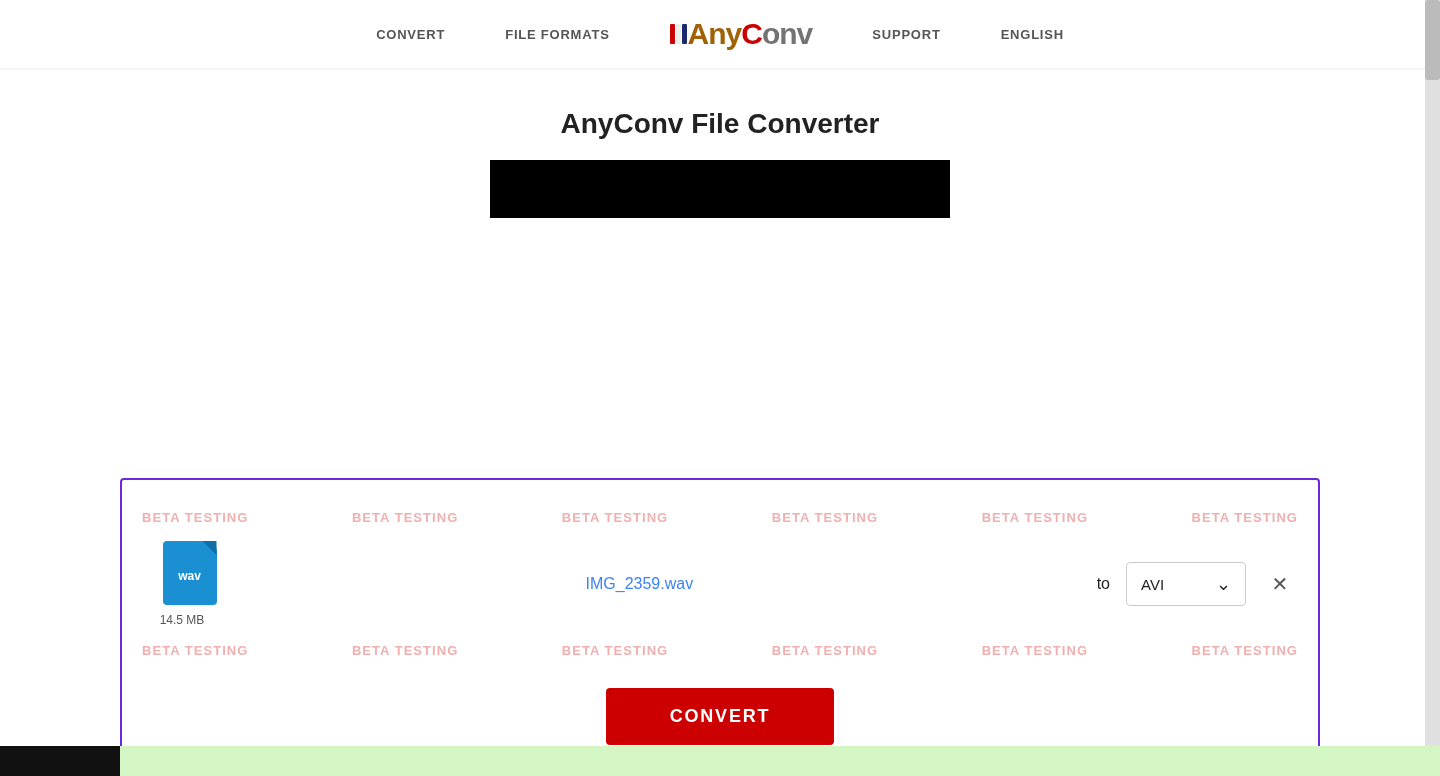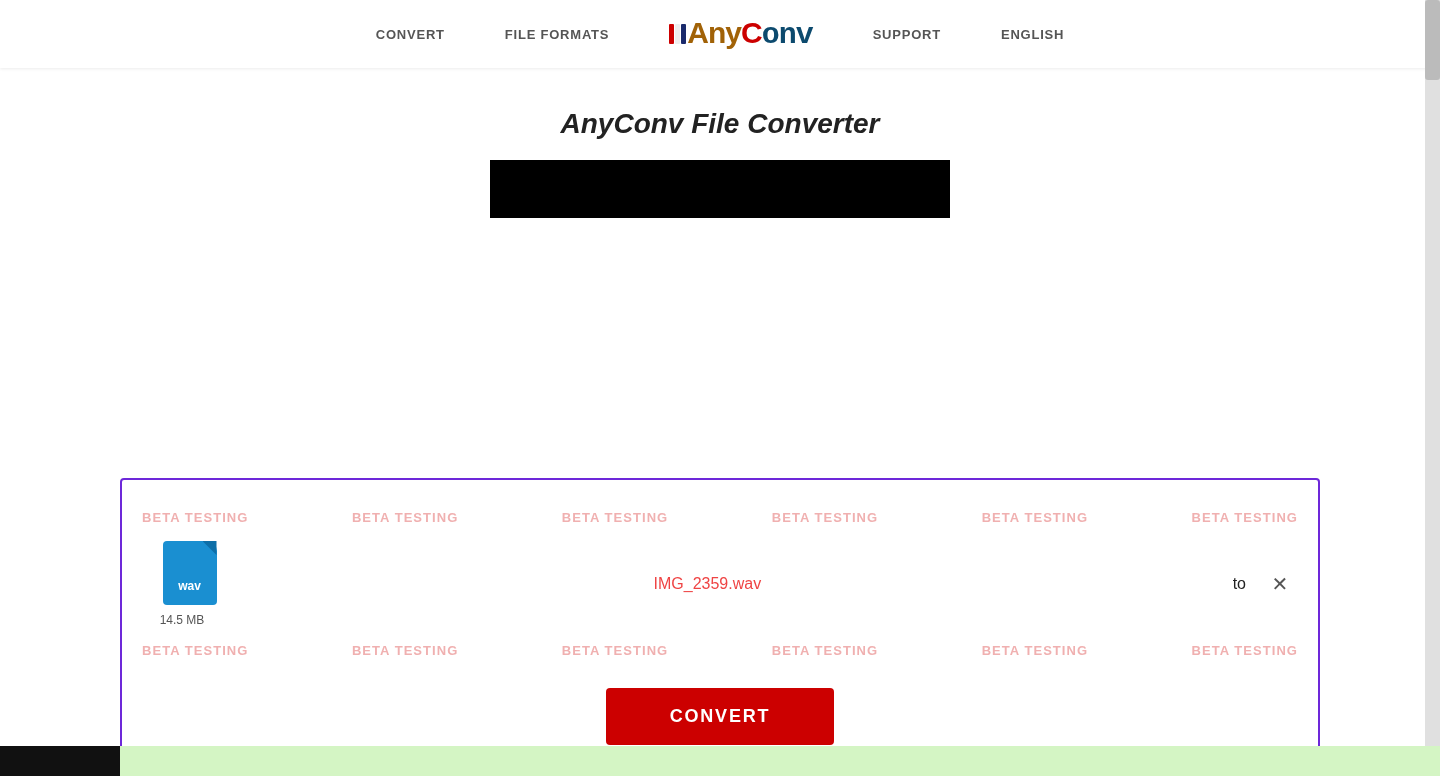--- a/index.html
+++ b/index.html
@@ -68,21 +68,20 @@
       background: #fff;
       padding: 40px 0 0 0;
     }
 
     .page-title {
       text-align: center;
       font-size: 28px;
       font-weight: 700;
       color: #222;
       margin-bottom: 20px;
-      font-style: italic;
     }
 
     
     .ad-banner {
       width: 460px;
       height: 58px;
       background: #000;
       margin: 0 auto 0 auto;
       display: block;
     }
@@ -143,21 +142,21 @@
 
     .file-icon {
       width: 54px;
       height: 64px;
       background: #1a8fd1;
       border-radius: 4px 10px 4px 4px;
       position: relative;
       display: flex;
       align-items: flex-end;
       justify-content: center;
-      padding-bottom: 12px;
+      padding-bottom: 22px;
       margin-left: 15px;
     }
 
     .file-icon::before {
       content: '';
       position: absolute;
       top: 0;
       right: 0;
       width: 14px;
       height: 14px;
@@ -176,21 +175,21 @@
 
     .file-size {
       font-size: 12px;
       color: #555;
       margin-top: 8px;
     }
 
     
     .filename-label {
       font-size: 16px;
-      color: #ef4444;
+      color: #3b82f6;
       flex: 1;
       text-align: center;
     }
 
     
     .to-label {
       font-size: 16px;
       color: #222;
       font-weight: 400;
       margin-left: 40px;
@@ -312,21 +311,21 @@
     <a class="nav-link">CONVERT</a>
     <a class="nav-link">FILE FORMATS</a>
 
     <div class="logo-wrap">
       <div class="logo-flag">
         <div class="flag-stripe flag-red"></div>
         <div class="flag-stripe flag-white"></div>
         <div class="flag-stripe flag-blue"></div>
       </div>
       <span class="logo-text">
-        <span style="color:#a16207;">Any</span><span style="color:#cc0000;">C</span><span style="color:#0c4a6e;font-family:Liberation Mono, monospace;">onv</span>
+        <span style="color:#a16207;">Any</span><span style="color:#cc0000;">C</span><span style="color:#737373;">onv</span>
       </span>
     </div>
 
     <a class="nav-link">SUPPORT</a>
     <a class="nav-link">ENGLISH</a>
   </div>
   <div class="scrollbar">
     <div class="scrollbar-thumb"></div>
   </div>
 </nav>
@@ -355,20 +354,24 @@
         <div class="file-icon">
           <span class="file-ext">wav</span>
         </div>
         <span class="file-size">14.5 MB</span>
       </div>
 
       <span class="filename-label">IMG_2359.wav</span>
 
       <span class="to-label">to</span>
 
+      <div class="format-select">
+        <span>AVI</span>
+        <span class="chevron-down">⌄</span>
+      </div>
 
       <button class="clear-btn" title="Clear">✕</button>
     </div>
 
     <div class="beta-row bottom">
       <span>BETA TESTING</span>
       <span>BETA TESTING</span>
       <span>BETA TESTING</span>
       <span>BETA TESTING</span>
       <span>BETA TESTING</span>

